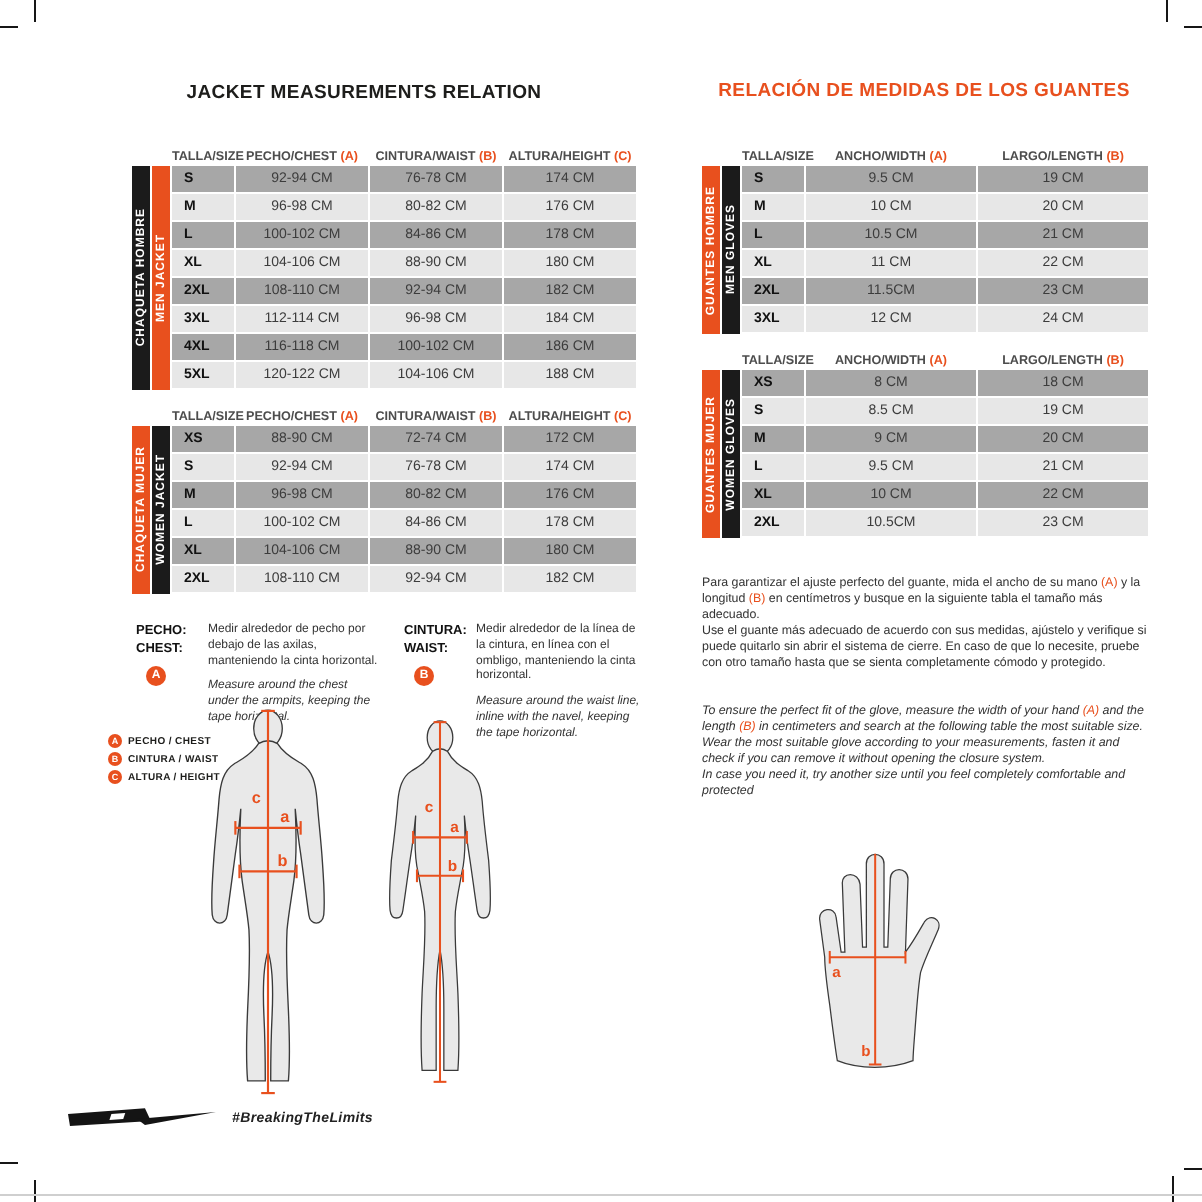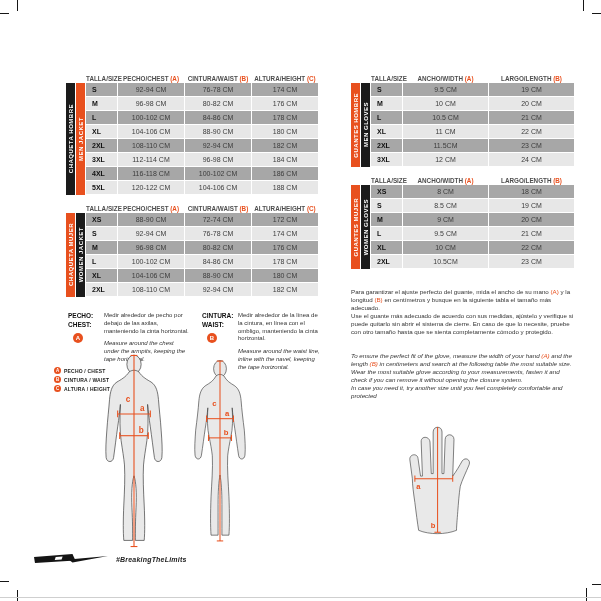--- a/index.html
+++ b/index.html
@@ -78,20 +78,21 @@
   <div class="crop" style="left:0;top:13px;width:9px;height:1px;"></div>
   <div class="crop" style="left:583px;top:0;width:1px;height:11px;"></div>
   <div class="crop" style="left:592px;top:13px;width:9px;height:1px;"></div>
   <div class="crop" style="left:0;top:581px;width:9px;height:1px;"></div>
   <div class="crop" style="left:17px;top:590px;width:1px;height:11px;"></div>
   <div class="crop" style="left:592px;top:584px;width:9px;height:1px;"></div>
   <div class="crop" style="left:586px;top:588px;width:1px;height:13px;"></div>
   <div class="bottom-line"></div>
 
   <div class="col col-left">
+    <div class="sec-sub">JACKET MEASUREMENTS RELATION</div>
 
     <div class="tables">
       <div class="table-block">
           <div class="t-head">
             <div class="h-size">TALLA/SIZE</div>
             <div class="h-col" style="width: 66px;"><span>PECHO/CHEST </span><span class="accent-text">(A)</span></div>
             <div class="h-col" style="width: 66px;"><span>CINTURA/WAIST </span><span class="accent-text">(B)</span></div>
             <div class="h-col" style="width: 66px;"><span>ALTURA/HEIGHT </span><span class="accent-text">(C)</span></div>
           </div>
           <div class="t-body">
@@ -279,20 +280,21 @@
         <line class="mline" x1="32" y1="117" x2="32" y2="127"></line>
         <line class="mline" x1="68" y1="117" x2="68" y2="127"></line>
         <text class="mlabel" x="38" y="72">c</text>
         <text class="mlabel" x="58" y="88">a</text>
         <text class="mlabel" x="56" y="118">b</text>
       </svg>
     </div>
   </div>
 
   <div class="col col-right">
+    <div class="sec-title">RELACIÓN DE MEDIDAS DE LOS GUANTES</div>
 
     <div class="tables">
       <div class="table-block">
           <div class="t-head">
             <div class="h-size">TALLA/SIZE</div>
             <div class="h-col" style="width: 85px;"><span>ANCHO/WIDTH </span><span class="accent-text">(A)</span></div>
             <div class="h-col" style="width: 85px;"><span>LARGO/LENGTH </span><span class="accent-text">(B)</span></div>
           </div>
           <div class="t-body">
             <div class="strip accent">

